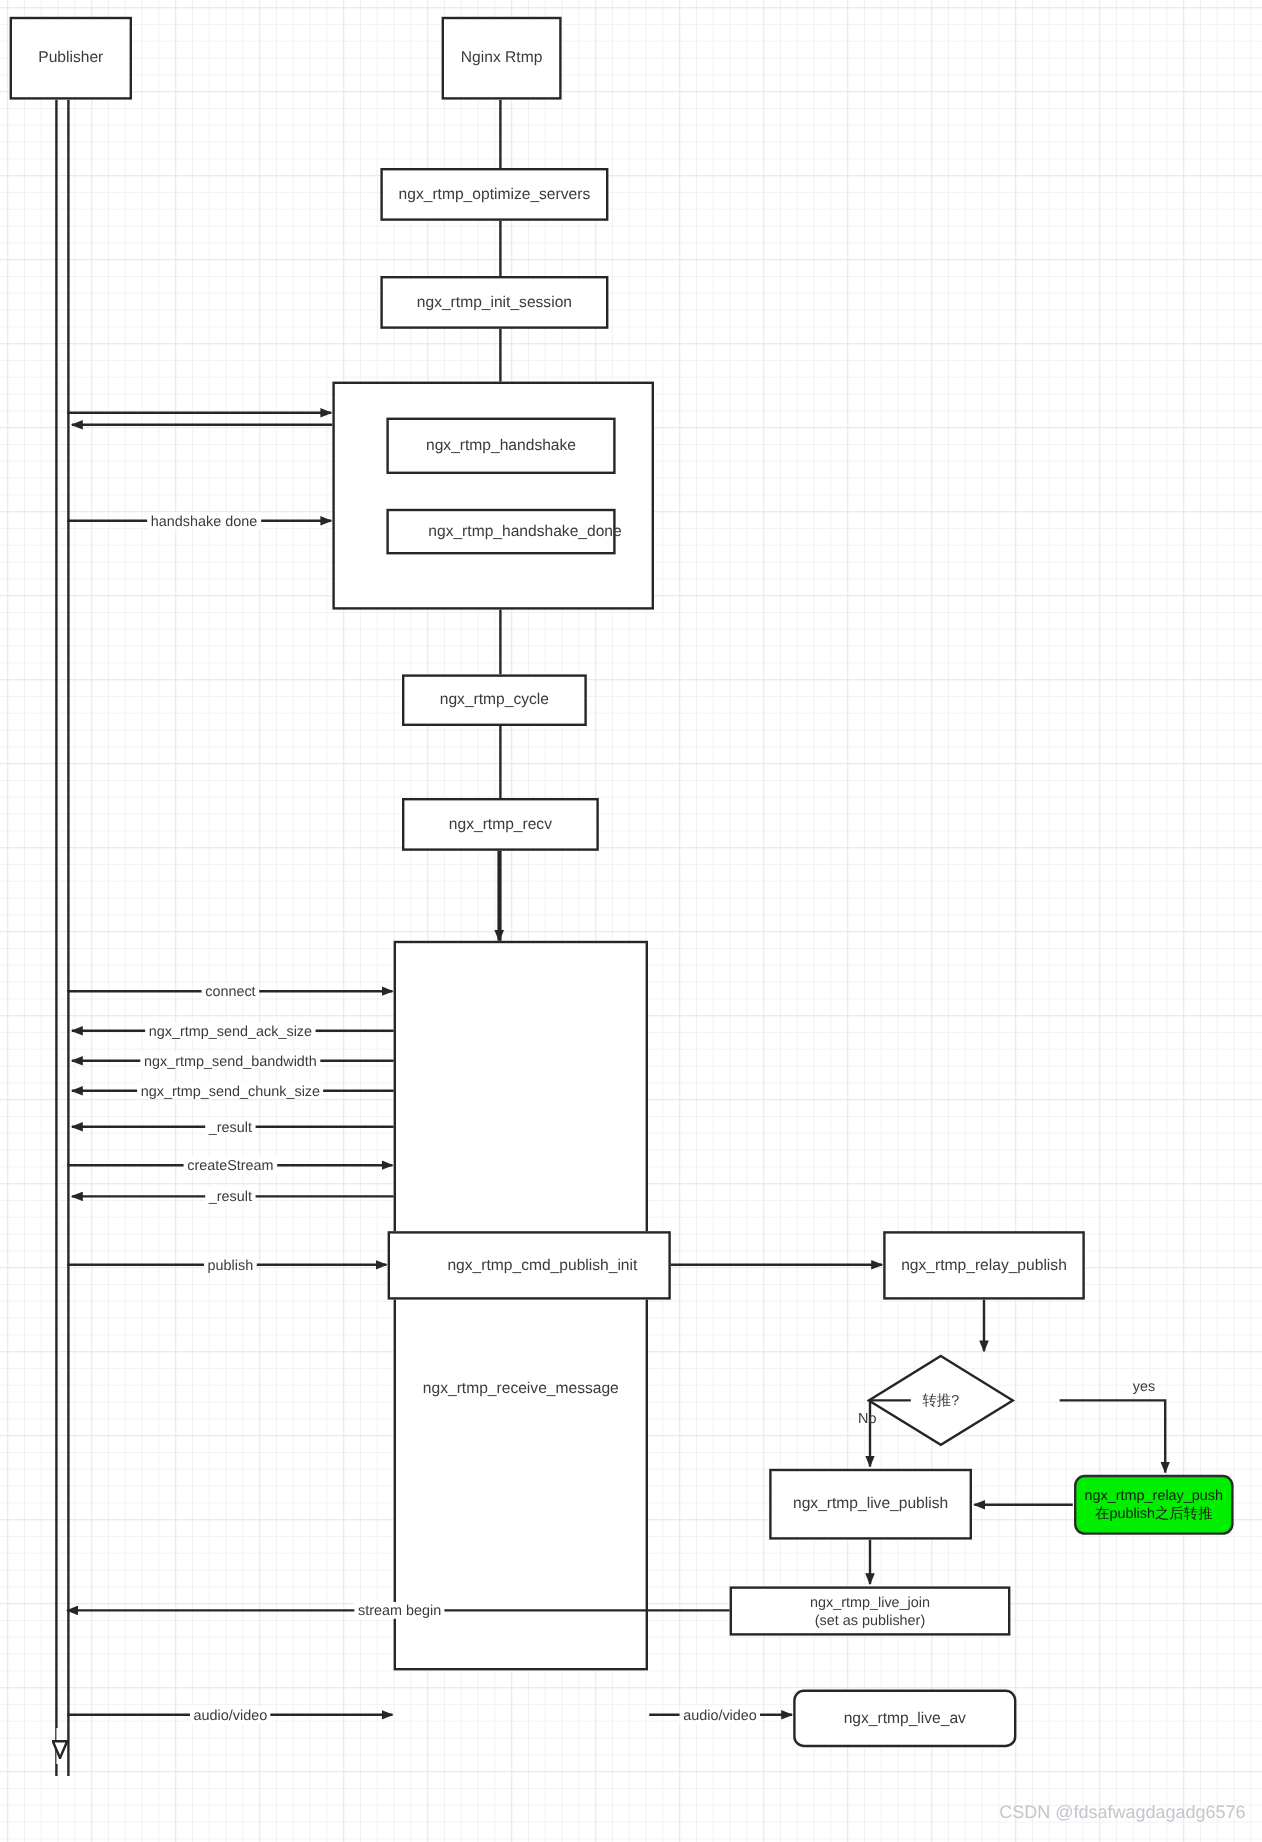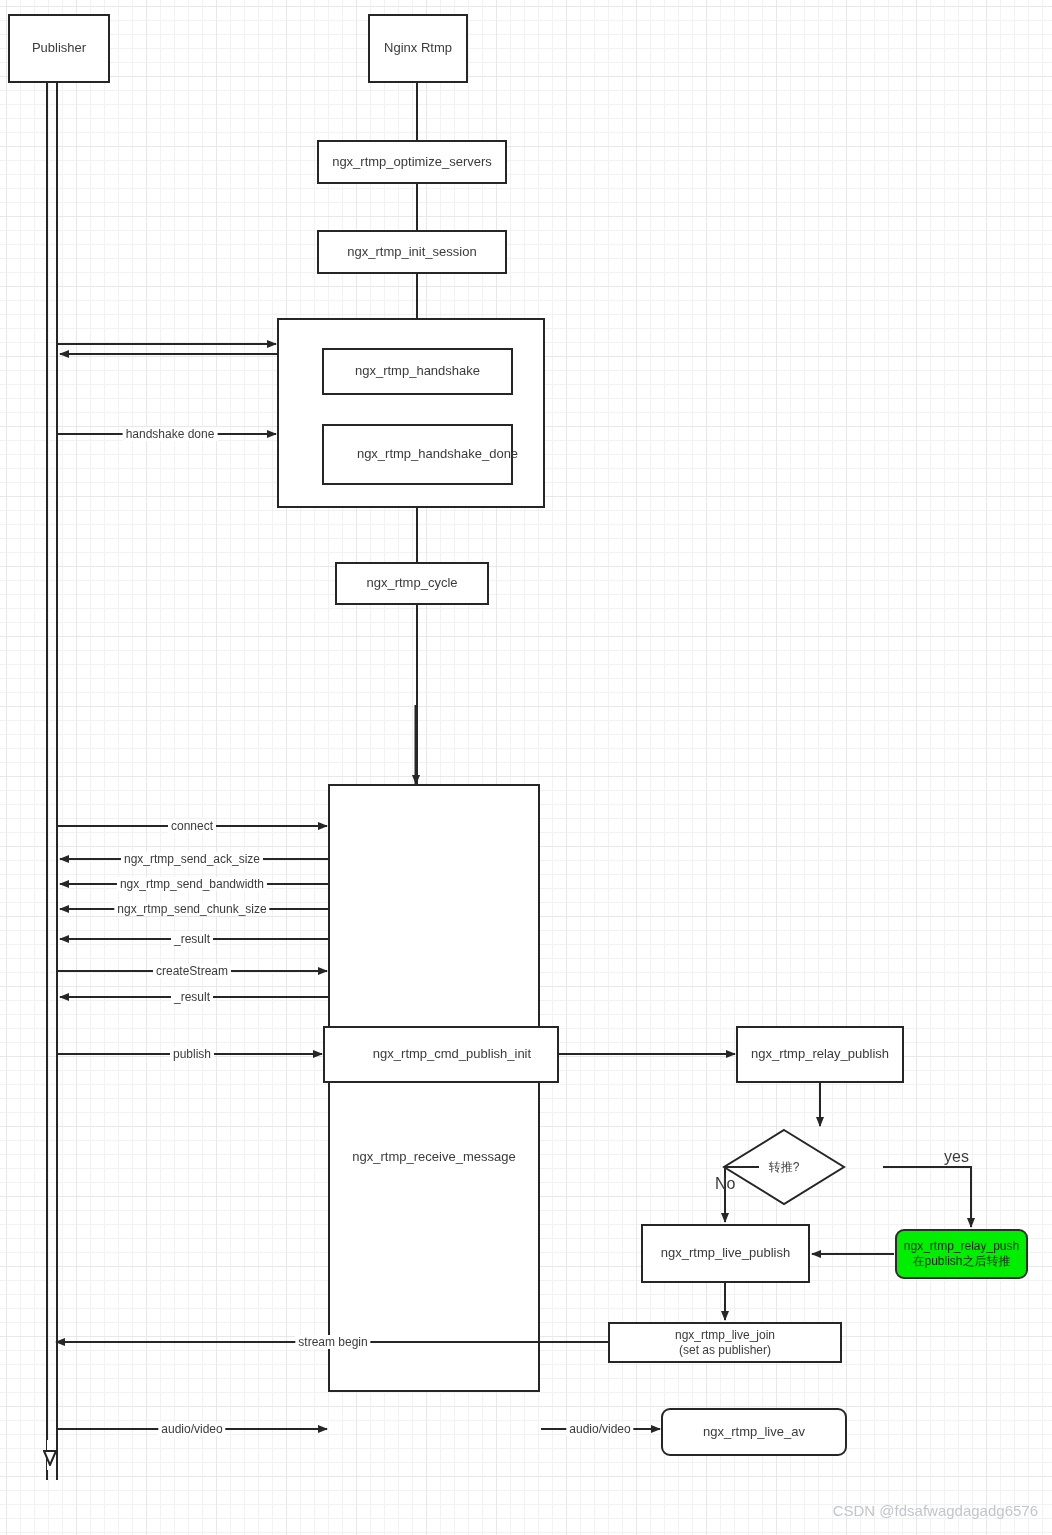--- a/index.html
+++ b/index.html
@@ -113,21 +113,21 @@
     font-size: 12px;
     color: #3b3b3b;
     background: #ffffff;
     padding: 0 3px;
     white-space: nowrap;
     z-index: 6;
     transform: translate(-50%, -50%);
   }
   .edge-label {
     position: absolute;
-    font-size: 16px;
+    font-size: 12px;
     color: #3b3b3b;
     background: transparent;
     white-space: nowrap;
     z-index: 6;
   }
   .watermark {
     position: absolute;
     right: 14px;
     bottom: 16px;
     font-size: 15px;
@@ -172,28 +172,31 @@
   <div class="node" style="left:317px; top:230px; width:190px; height:44px;">
     <span>ngx_rtmp_init_session</span>
   </div>
 
   <div class="frame" style="left:277px; top:318px; width:268px; height:190px;"></div>
 
   <div class="node" style="left:322px; top:348px; width:191px; height:47px;">
     <span>ngx_rtmp_handshake</span>
   </div>
 
-  <div class="node" style="left:322px; top:424px; width:191px; height:61px;padding-left:40px;">
+  <div class="node" style="left:322px; top:424px; width:191px; height:38px;padding-left:40px;">
     <span>ngx_rtmp_handshake_done</span>
   </div>
 
   <div class="node" style="left:335px; top:562px; width:154px; height:43px;">
     <span>ngx_rtmp_cycle</span>
   </div>
 
+  <div class="node" style="left:335px; top:665px; width:164px; height:44px;">
+    <span>ngx_rtmp_recv</span>
+  </div>
 
   <div class="bigbox" style="left:328px; top:784px; width:212px; height:608px;">
     <div class="caption" style="top:363px;">ngx_rtmp_receive_message</div>
   </div>
 
   <div class="node" style="left:323px; top:1026px; width:236px; height:57px;padding-left:22px;">
     <span>ngx_rtmp_cmd_publish_init</span>
   </div>
 
   <div class="node" style="left:736px; top:1026px; width:168px; height:57px;">

